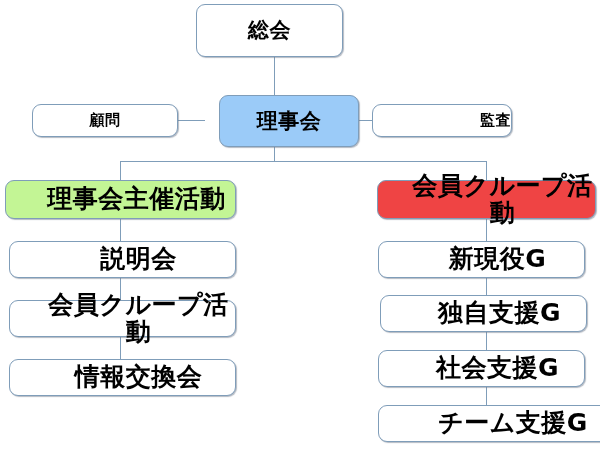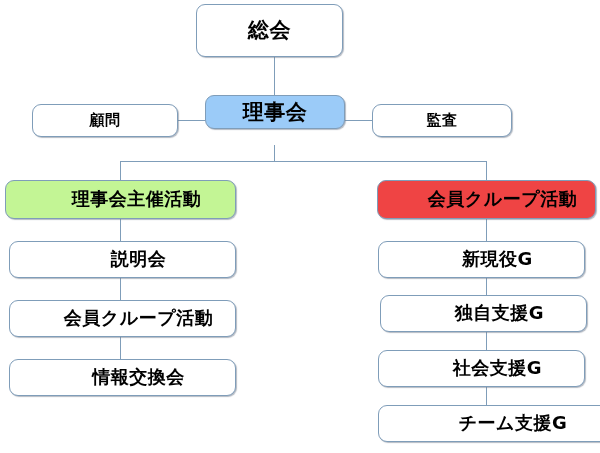--- a/index.html
+++ b/index.html
@@ -34,21 +34,21 @@
     letter-spacing: 0.5px;
     box-shadow: 1px 1px 1px rgba(120,130,145,0.55);
     z-index: 2;
   }
   .node.blue   { background: #9BCBF8; }
   .node.green  { background: #C3F595; }
   .node.cyan   { background: #ef4444; }
   .node.white  { background: #ffffff; }
 
   .t-lg { font-size: 21px; }
-  .t-md { font-size: 18px; padding-left: 32px; }
+  .t-md { font-size: 25px; padding-left: 32px; }
   .t-sm { font-size: 15px; }
 
   .conn {
     position: absolute;
     background: #7F9DB9;
     z-index: 1;
   }
   .conn.v { width: 1px; }
   .conn.h { height: 1px; }
 </style>
@@ -77,29 +77,29 @@
 
   <div class="conn v" style="left:486px; top:219px; height:22px;"></div>
   <div class="conn v" style="left:486px; top:278px; height:17px;"></div>
   <div class="conn v" style="left:486px; top:332px; height:18px;"></div>
   <div class="conn v" style="left:486px; top:387px; height:18px;"></div>
 
   <div class="node white t-lg" style="left:196px; top:4px; width:147px; height:53px;">
     <span>総会</span>
   </div>
 
-  <div class="node blue t-lg" style="left:205px; top:95px; width:140px; height:34px;">
+  <div class="node blue t-lg" style="left:219px; top:95px; width:140px; height:52px;">
     <span>理事会</span>
   </div>
 
   <div class="node white t-sm" style="left:32px; top:104px; width:146px; height:33px;">
     <span>顧問</span>
   </div>
 
-  <div class="node white t-sm" style="left:372px; top:104px; width:140px; height:33px;">
+  <div class="node white t-sm" style="left:372px; top:104px; width:140px; height:33px;justify-content:flex-end;">
     <span>監査</span>
   </div>
 
   <div class="node green t-md" style="left:5px; top:180px; width:231px; height:39px;">
     <span>理事会主催活動</span>
   </div>
 
   <div class="node cyan t-md" style="left:377px; top:180px; width:219px; height:39px;">
     <span>会員クループ活動</span>
   </div>

